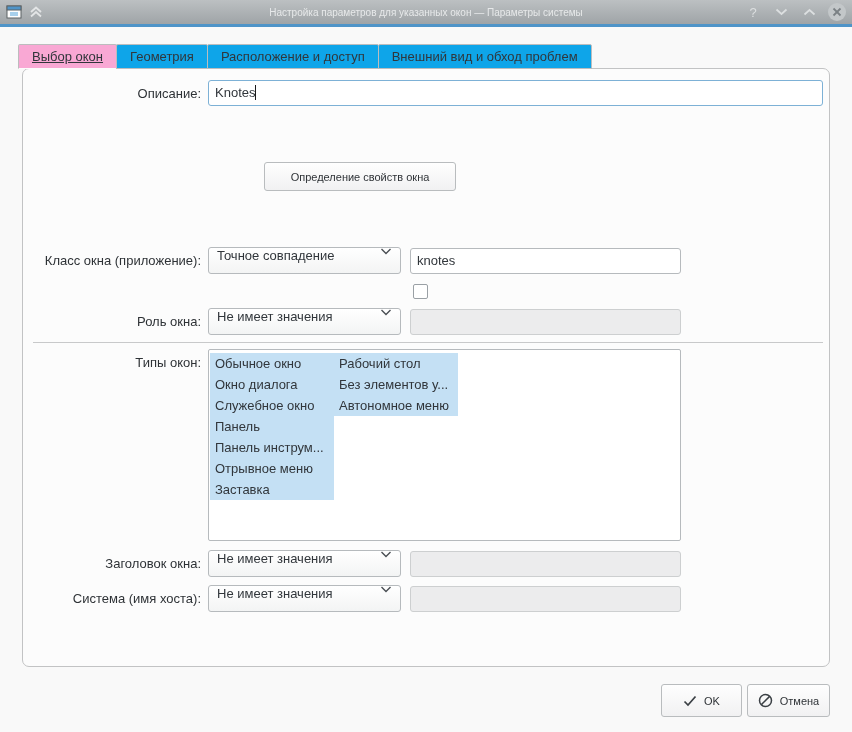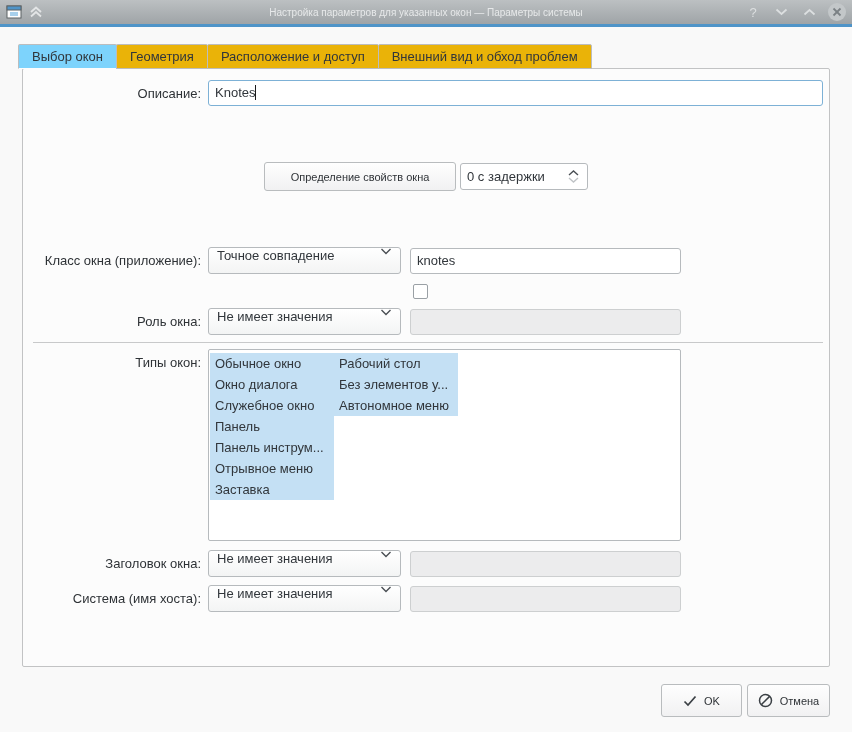--- a/index.html
+++ b/index.html
@@ -30,30 +30,30 @@
   .tb-right { position: absolute; right: 6px; top: 0; height: 24px; display: flex; align-items: center; gap: 10px; }
   .tb-btn { width: 18px; height: 18px; display: flex; align-items: center; justify-content: center; color: #dcdfe0; font-size: 13px; }
   .tb-close {
     width: 18px; height: 18px; border-radius: 50%;
     background: #c3c7c9; display: flex; align-items: center; justify-content: center;
   }
   
   .tabbar { position: absolute; left: 18px; top: 44px; display: flex; z-index: 3; }
   .tab {
     height: 25px; line-height: 23px; padding: 0 13px;
-    background: #eab308; border: 1px solid #bcbdbe;
+    background: #0ea5e9; border: 1px solid #bcbdbe;
     margin-left: -1px; white-space: nowrap;
     border-top-left-radius: 2px; border-top-right-radius: 2px;
   }
   .tab:first-child { margin-left: 0; }
-  .tab.active { background: #7dd3fc; border-bottom: 1px solid #fcfcfc; }
+  .tab.active { background: #f9a8d4; border-bottom: 1px solid #fcfcfc; text-decoration: underline; }
   
   .panel {
     position: absolute; left: 22px; top: 68px; width: 808px; height: 599px;
-    background: #fcfcfc; border: 1px solid #c2c3c4; border-radius: 2px;
+    background: #fcfcfc; border: 1px solid #c2c3c4; border-radius: 7px;
   }
   .row-label {
     position: absolute; width: 178px; left: 0; text-align: right;
     color: #2e3236; white-space: nowrap;
   }
   .text-input {
     position: absolute; background: #ffffff;
     border: 1px solid #b6babd; border-radius: 3px;
     font-family: inherit; font-size: 13px; color: #31363b;
     padding: 0 6px; height: 26px;
@@ -147,35 +147,20 @@
   <div class="tab">Расположение и доступ</div>
   <div class="tab">Внешний вид и обход проблем</div>
 </div>
 
 <div class="panel">
 
   <div class="row-label" style="top:17px;">Описание:</div>
   <div class="text-input focused" style="left:185px; top:11px; width:615px; line-height:24px;"><span>Knotes</span><span class="cursor-caret"></span></div>
 
   <button class="push-btn" style="left:241px; top:93px; width:192px; height:29px;">Определение свойств окна</button>
-  <div class="spinbox" style="left:437px; top:94px;">
-    <span class="spin-text">0 с задержки</span>
-    <span class="spin-arrows">
-      <span>
-        <svg class="icon-svg" width="11" height="6" viewBox="0 0 11 6">
-            <polyline points="1,5 5.5,1 10,5" fill="none" stroke="#4a4f54" stroke-width="1.4"></polyline>
-          </svg>
-      </span>
-      <span>
-        <svg class="icon-svg" width="11" height="6" viewBox="0 0 11 6">
-            <polyline points="1,1 5.5,5 10,1" fill="none" stroke="#bfc3c6" stroke-width="1.4"></polyline>
-          </svg>
-      </span>
-    </span>
-  </div>
 
   <div class="row-label" style="top:184px;">Класс окна (приложение):</div>
   <div class="dropdown" style="left:185px; top:178px;">
     <span class="dd-text">Точное совпадение</span>
     <span>
       <svg class="icon-svg" width="12" height="7" viewBox="0 0 12 7">
           <polyline points="1.5,1 6,5.5 10.5,1" fill="none" stroke="#4a4f54" stroke-width="1.4"></polyline>
         </svg>
     </span>
   </div>

